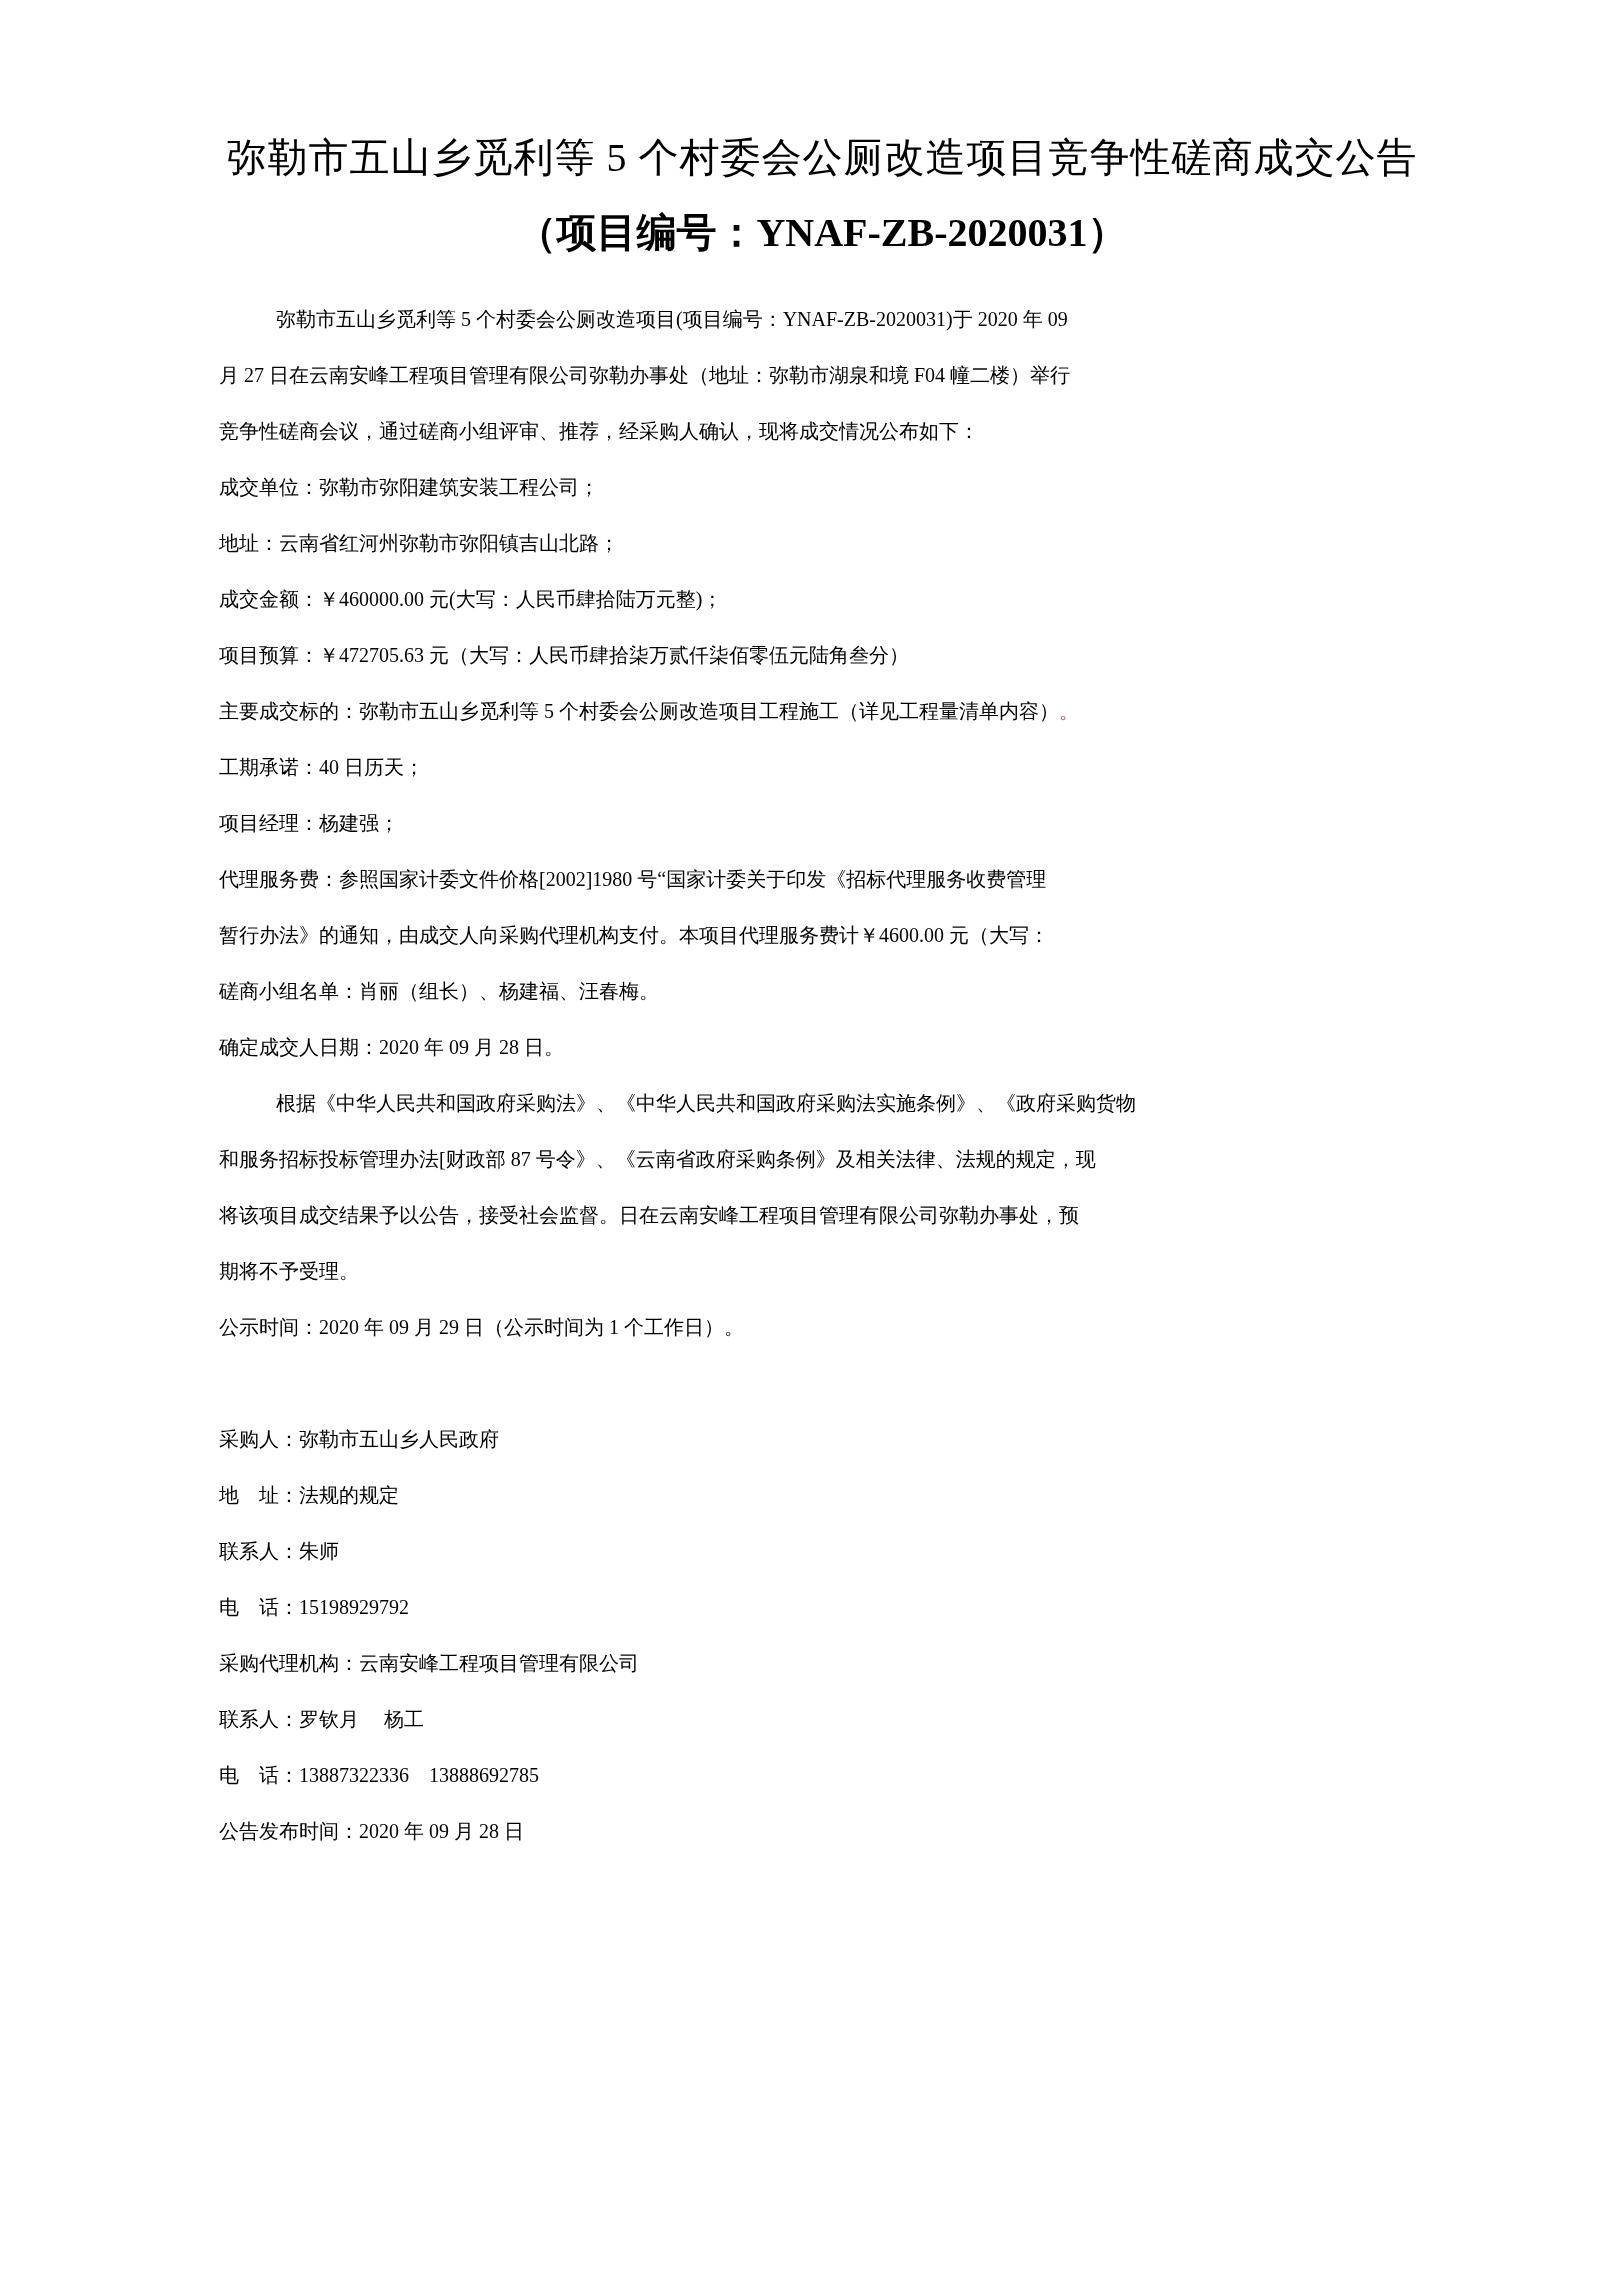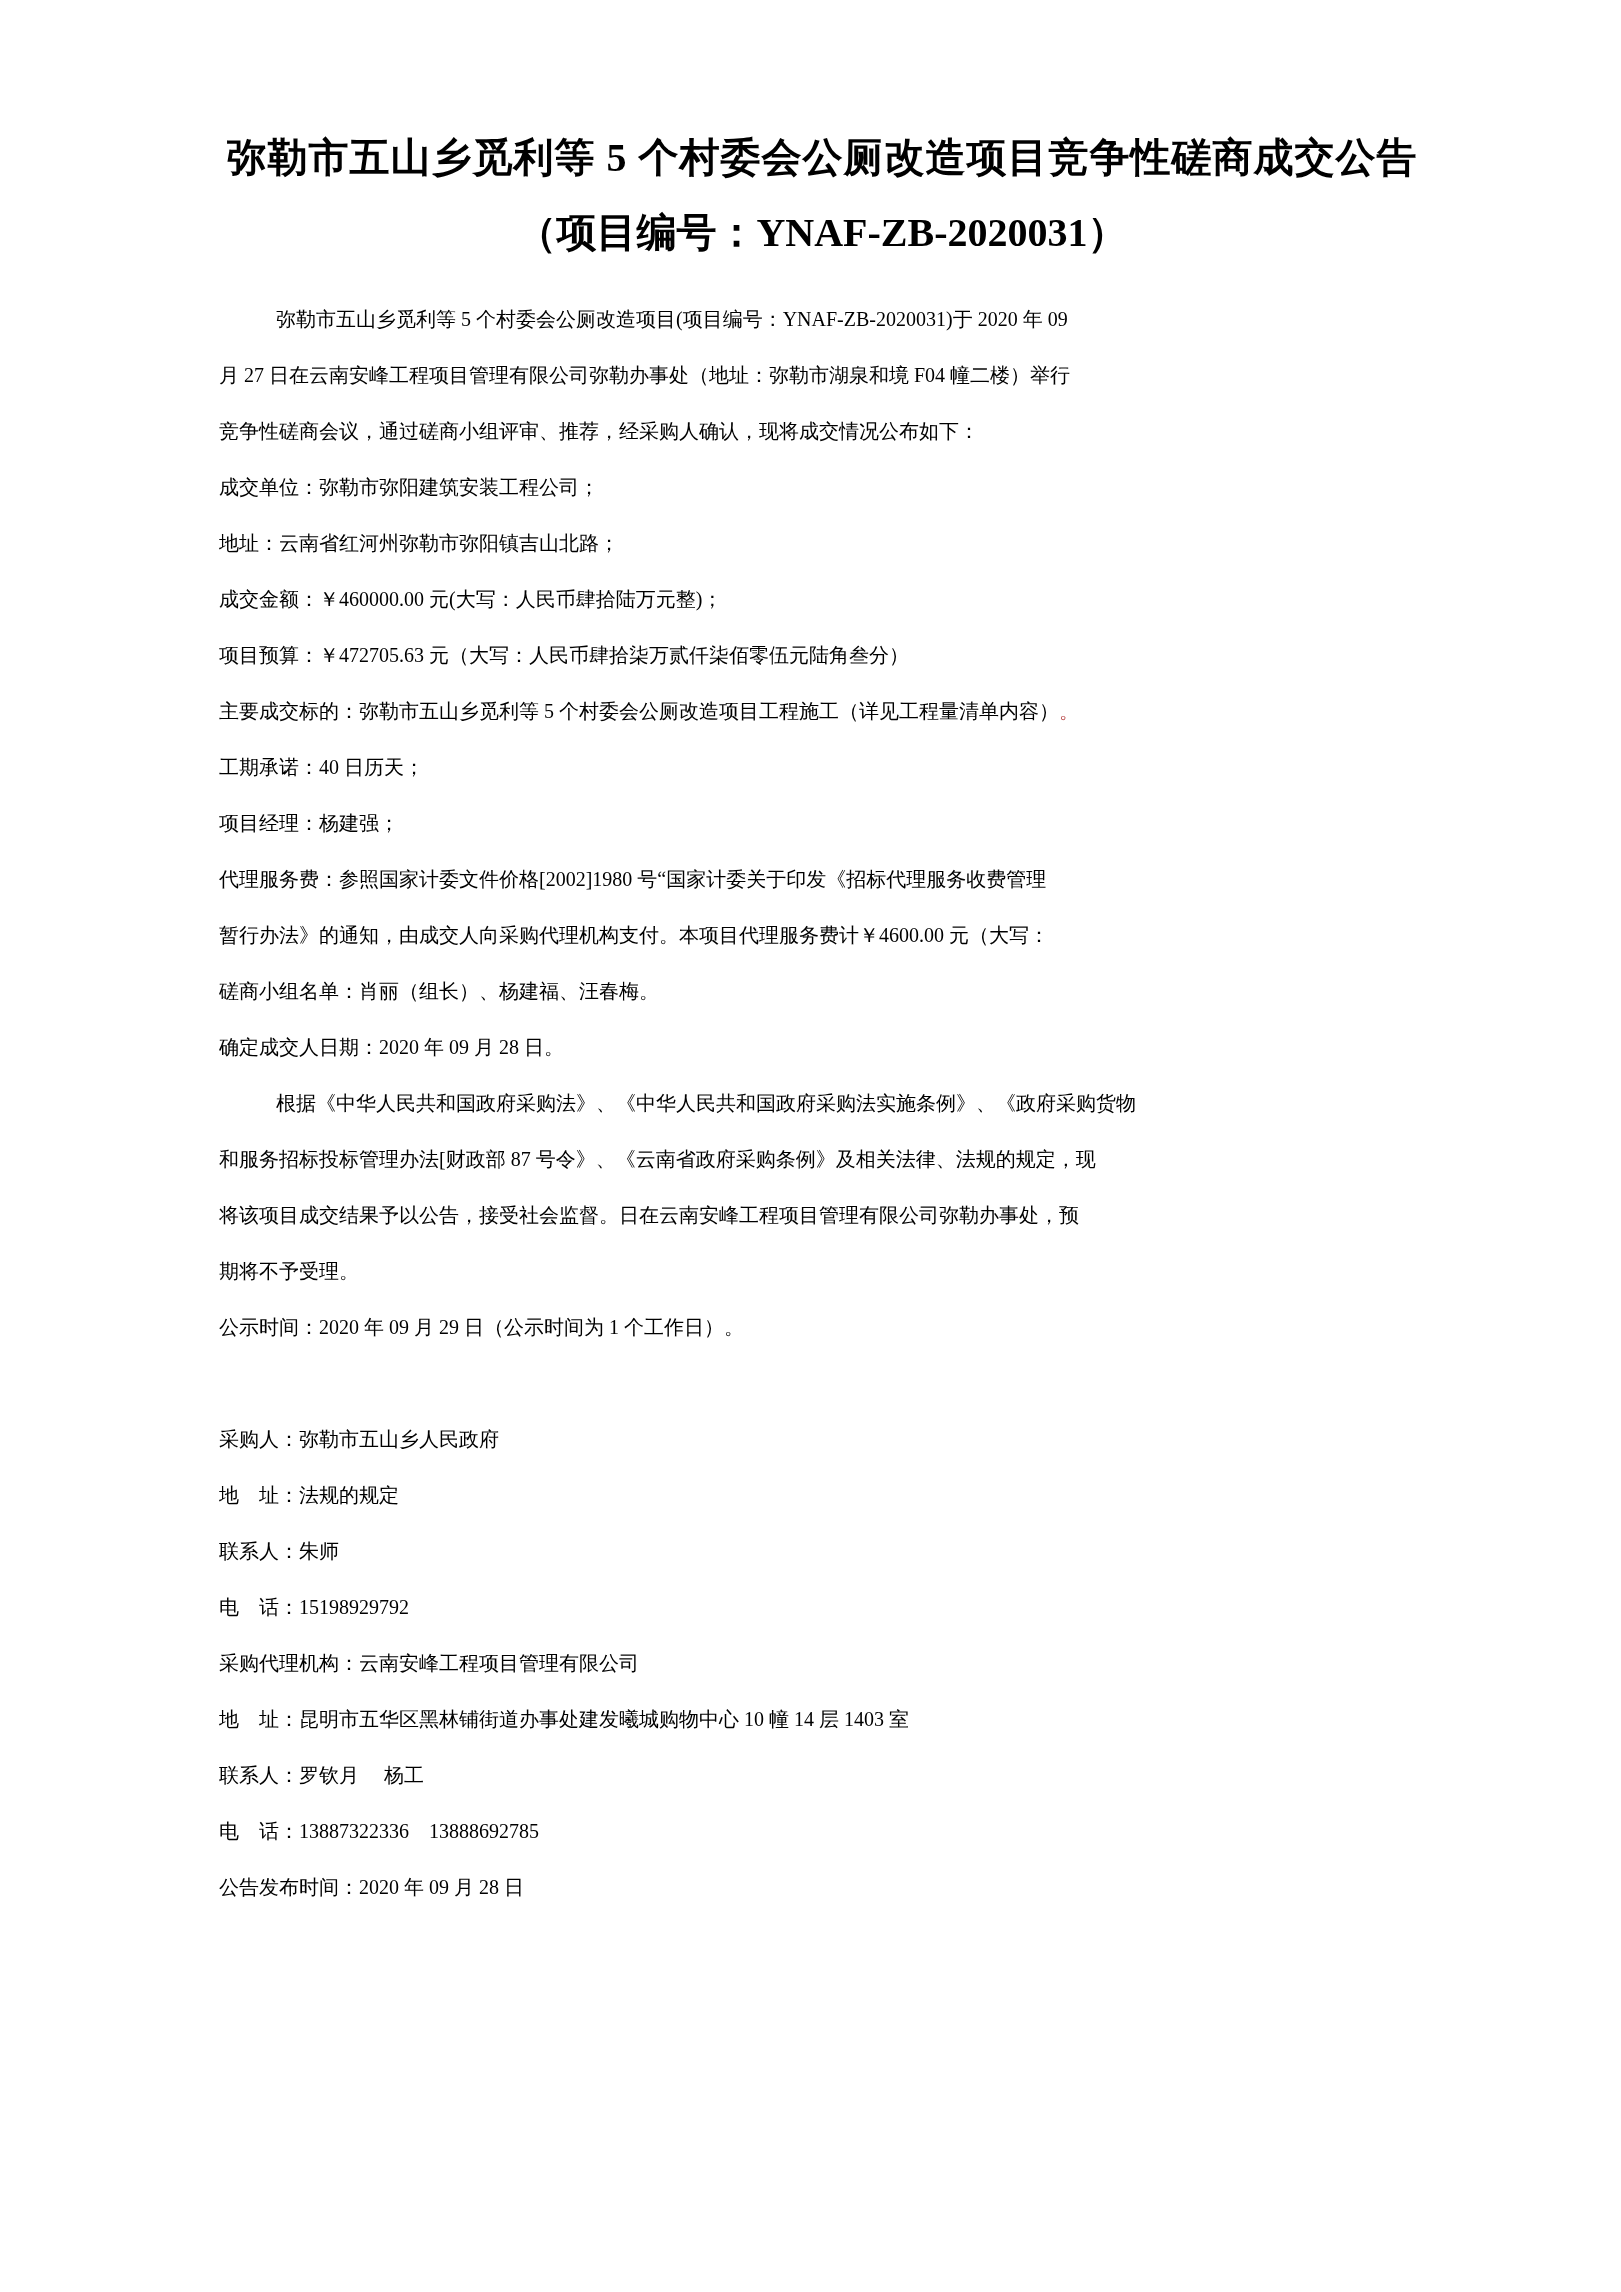--- a/index.html
+++ b/index.html
@@ -14,21 +14,21 @@
   .page {
     box-sizing: border-box;
     width: 1621px;
     height: 2293px;
     padding: 135px 196px 0 219px;
   }
   .title {
     margin: 0;
     text-align: center;
     font-size: 40px;
-    font-weight: bold;
+    font-weight: normal;
     line-height: 1.15;
     letter-spacing: 1px;
   }
   .subtitle {
     margin: 29px 0 0 0;
     text-align: center;
     font-size: 40px;
     font-weight: bold;
     line-height: 1.15;
   }
@@ -70,19 +70,18 @@
       <div class="line">和服务招标投标管理办法[财政部 87 号令》、《云南省政府采购条例》及相关法律、法规的规定，现</div>
       <div class="line">将该项目成交结果予以公告，接受社会监督。日在云南安峰工程项目管理有限公司弥勒办事处，预</div>
       <div class="line">期将不予受理。</div>
       <div class="line">公示时间：2020 年 09 月 29 日（公示时间为 1 个工作日）。</div>
       <div class="line blank"></div>
       <div class="line">采购人：弥勒市五山乡人民政府</div>
       <div class="line">地　址：法规的规定</div>
       <div class="line">联系人：朱师</div>
       <div class="line">电　话：15198929792</div>
       <div class="line">采购代理机构：云南安峰工程项目管理有限公司</div>
-      <div class="line">地　址：昆明市五华区黑林铺街道办事处建发曦城购物中心 10 幢 14 层 1403 室</div>
       <div class="line">联系人：罗钦月　 杨工</div>
       <div class="line">电　话：13887322336    13888692785</div>
       <div class="line">公告发布时间：2020 年 09 月 28 日</div>
     </div>
 </div>
 
 
 </body></html>

